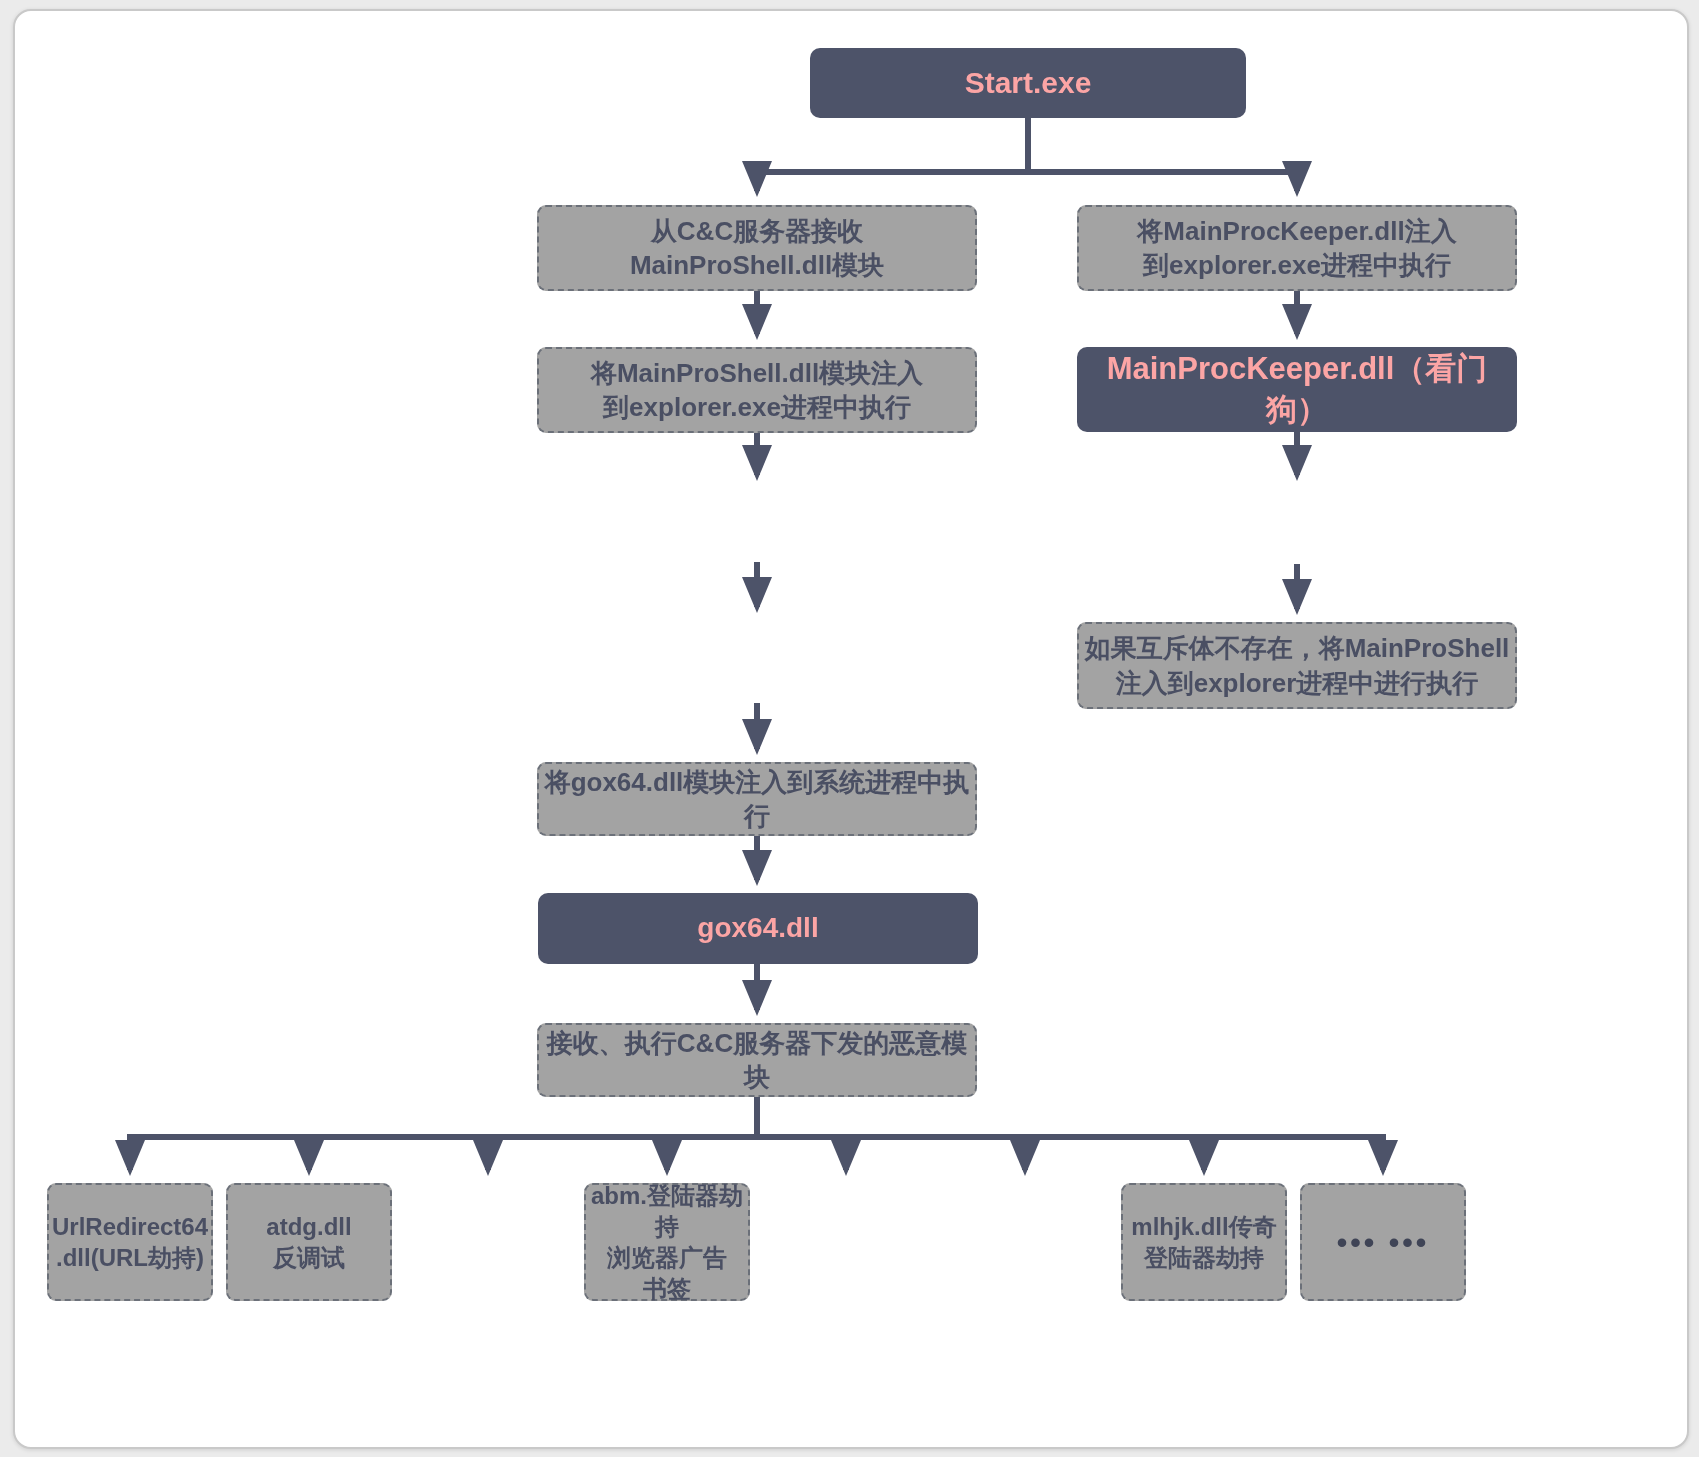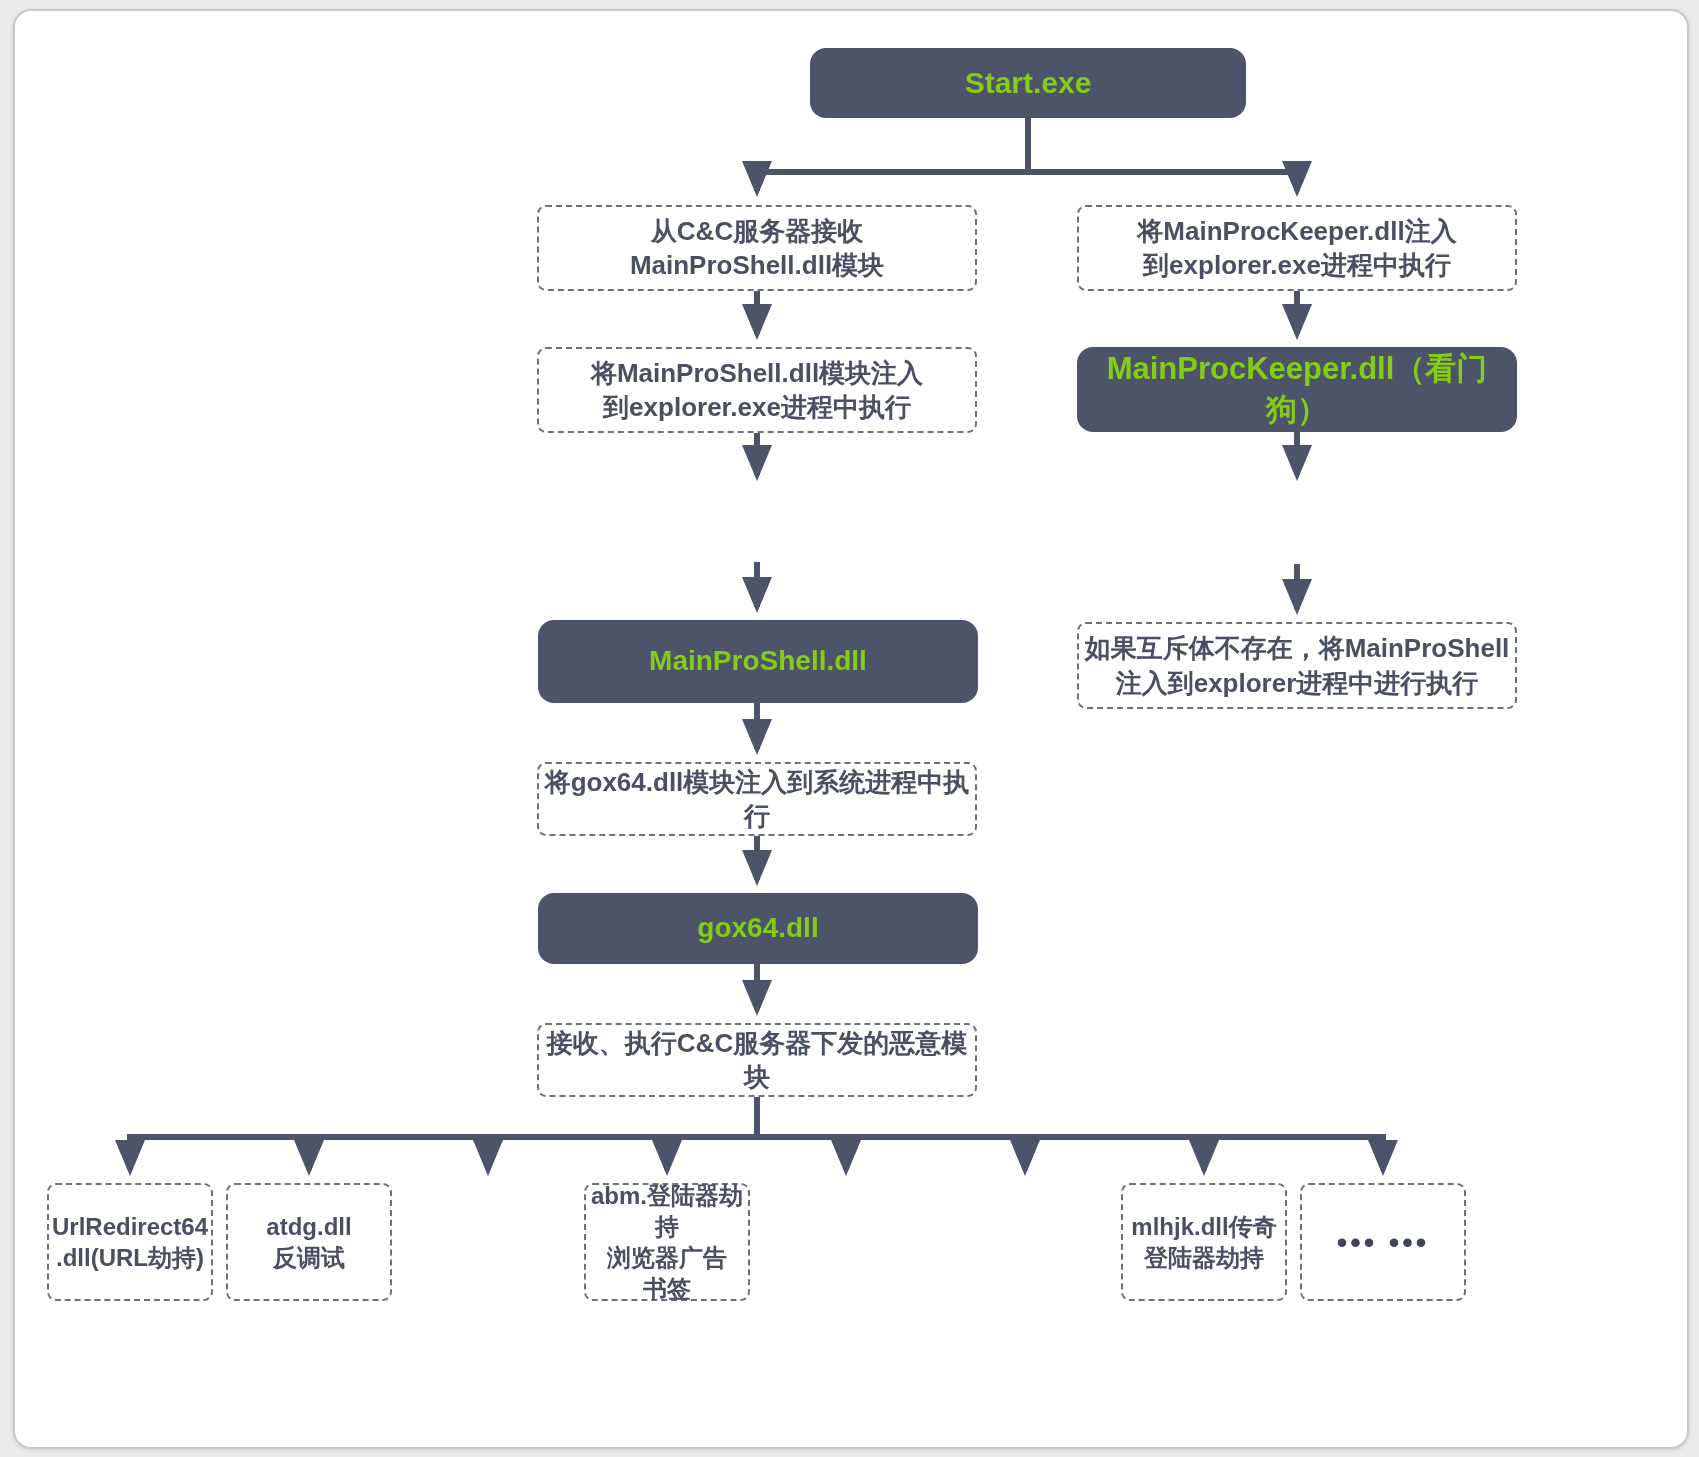--- a/index.html
+++ b/index.html
@@ -2,22 +2,22 @@
 <html><head>
 <meta charset="utf-8">
 <style>
   html,body{margin:0;padding:0;background:#ebebeb;font-family:"Liberation Sans",sans-serif;}
   .canvas{position:relative;width:1699px;height:1457px;background:#ebebeb;overflow:hidden;}
   .card{position:absolute;left:13px;top:9px;width:1672px;height:1436px;background:#ffffff;
         border:2px solid #c9c9c9;border-radius:18px;box-shadow:0 1px 4px rgba(0,0,0,0.12);}
   .node{position:absolute;display:flex;align-items:center;justify-content:center;
         text-align:center;font-weight:bold;white-space:pre-line;box-sizing:border-box;
         line-height:1.32;}
-  .dashed{background:#ffffff;border:2px dashed #6b7079;border-radius:9px;color:#4a4f63;font-size:26px;}
-  .solid{background:#4d5369;border-radius:16px;color:#84cc16;font-size:28px;}
+  .dashed{background:#a3a3a3;border:2px dashed #6b7079;border-radius:9px;color:#4a4f63;font-size:26px;}
+  .solid{background:#4d5369;border-radius:10px;color:#fca5a5;font-size:28px;}
   .leaf{font-size:24px;line-height:1.3;padding:4px;}
   .dots{font-size:30px;letter-spacing:3px;color:#3f4456;}
   svg.wires{position:absolute;left:0;top:0;pointer-events:none;}
 </style>
 </head>
 <body>
 
 <div class="canvas">
   <div class="card"></div>
 
@@ -57,21 +57,20 @@
       <path d="M1383 1137 V1170" marker-end="url(#arrow)"></path>
     </g>
   </svg>
 
   <div class="node solid" style="left:810px;top:48px;width:436px;height:70px;font-size:30px;">Start.exe</div>
 
   <div class="node dashed" style="left:537px;top:205px;width:440px;height:86px;">从C&amp;C服务器接收
 MainProShell.dll模块</div>
   <div class="node dashed" style="left:537px;top:347px;width:440px;height:86px;">将MainProShell.dll模块注入
 到explorer.exe进程中执行</div>
-  <div class="node solid" style="left:538px;top:620px;width:440px;height:83px;">MainProShell.dll</div>
   <div class="node dashed" style="left:537px;top:762px;width:440px;height:74px;">将gox64.dll模块注入到系统进程中执行</div>
   <div class="node solid" style="left:538px;top:893px;width:440px;height:71px;">gox64.dll</div>
   <div class="node dashed" style="left:537px;top:1023px;width:440px;height:74px;">接收、执行C&amp;C服务器下发的恶意模块</div>
 
   <div class="node dashed" style="left:1077px;top:205px;width:440px;height:86px;">将MainProcKeeper.dll注入
 到explorer.exe进程中执行</div>
   <div class="node solid" style="left:1077px;top:347px;width:440px;height:85px;font-size:31px;">MainProcKeeper.dll（看门狗）</div>
   <div class="node dashed" style="left:1077px;top:622px;width:440px;height:87px;">如果互斥体不存在，将MainProShell
 注入到explorer进程中进行执行</div>
 

